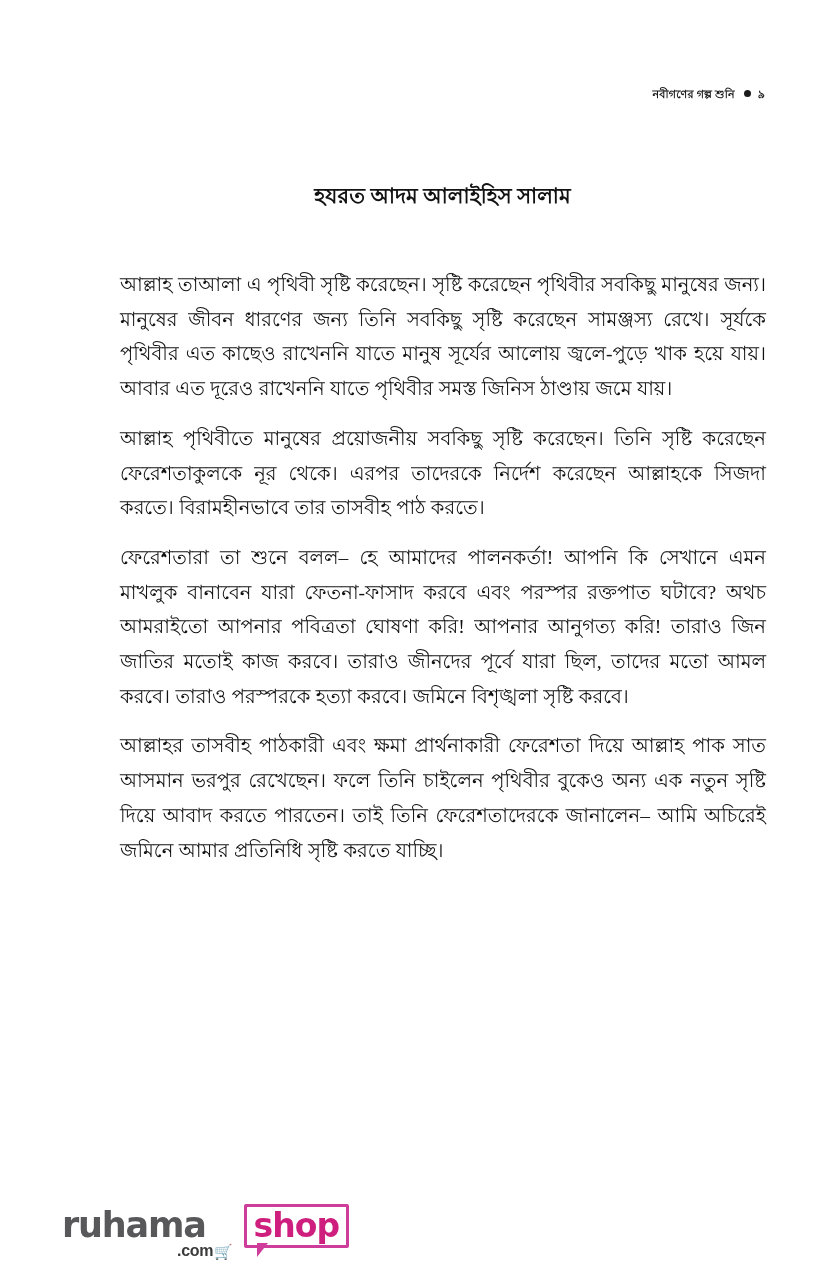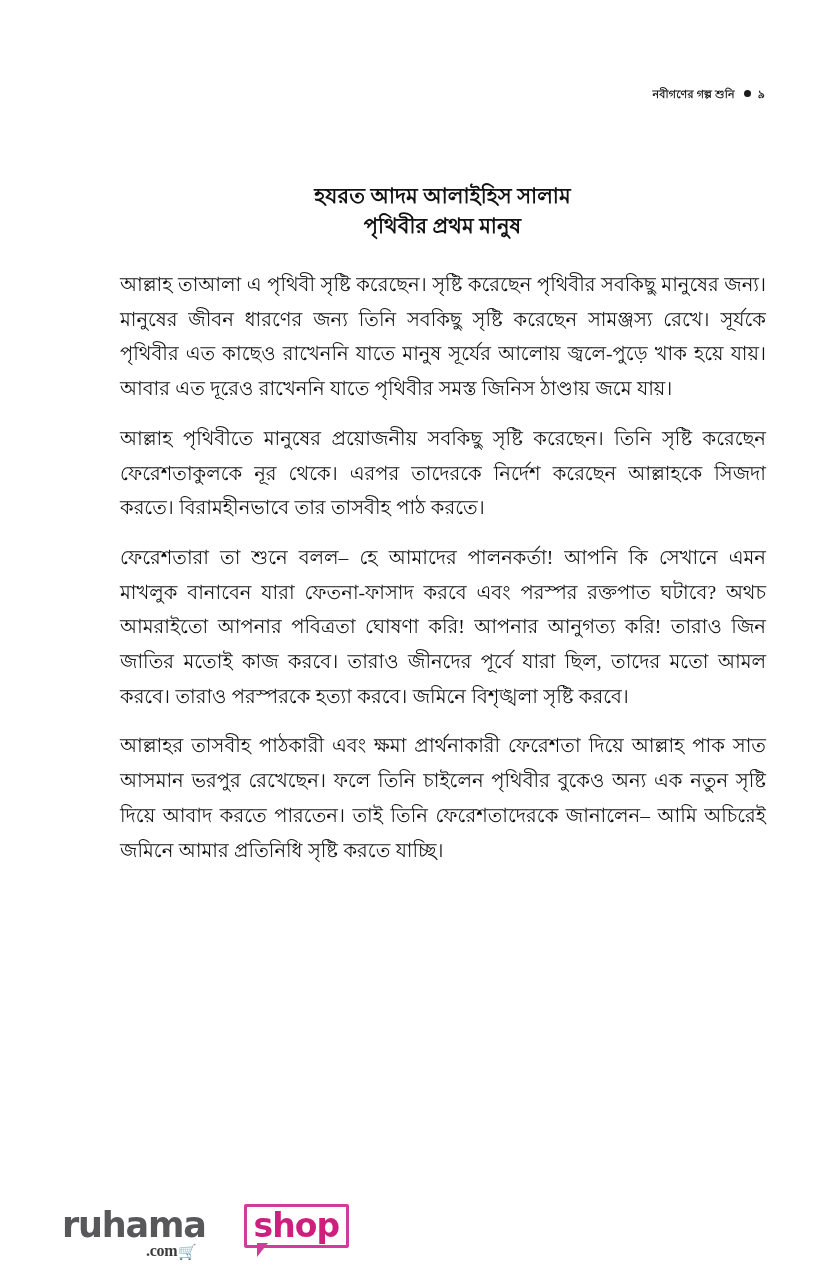--- a/index.html
+++ b/index.html
@@ -127,23 +127,23 @@
     position: absolute;
     left: 10px;
     bottom: -12px;
     width: 0;
     height: 0;
     border-left: 11px solid #cf3d9b;
     border-bottom: 14px solid transparent;
   }
   .logo-dotcom {
     position: absolute;
-    left: 84px;
+    left: 115px;
     top: 38px;
-    font-family: Liberation Serif, serif;
+    font-family: Liberation Sans, sans-serif;
     font-size: 16px;
     font-weight: 700;
     color: #3a3a3a;
     letter-spacing: -0.3px;
     white-space: nowrap;
   }
   .logo-cart {
     display: inline-block;
     color: #8a8a8a;
     font-size: 15px;
@@ -156,21 +156,20 @@
 <body>
 
 <div class="page">
 
   <div class="running-header">
     <span class="hdr-label">নবীগণের গল্প শুনি</span><span class="hdr-dot"></span><span class="hdr-page">৯</span>
   </div>
 
   <div class="title-block">
     <div class="title-line">হযরত আদম আলাইহিস সালাম</div>
-    <div class="title-line">পৃথিবীর প্রথম মানুষ</div>
   </div>
 
   <div class="body-text">
     <p class="para">আল্লাহ তাআলা এ পৃথিবী সৃষ্টি করেছেন। সৃষ্টি করেছেন পৃথিবীর সবকিছু মানুষের জন্য। মানুষের জীবন ধারণের জন্য তিনি সবকিছু সৃষ্টি করেছেন সামঞ্জস্য রেখে। সূর্যকে পৃথিবীর এত কাছেও রাখেননি যাতে মানুষ সূর্যের আলোয় জ্বলে-পুড়ে খাক হয়ে যায়। আবার এত দূরেও রাখেননি যাতে পৃথিবীর সমস্ত জিনিস ঠাণ্ডায় জমে যায়।</p>
     <p class="para">আল্লাহ পৃথিবীতে মানুষের প্রয়োজনীয় সবকিছু সৃষ্টি করেছেন। তিনি সৃষ্টি করেছেন ফেরেশতাকুলকে নূর থেকে। এরপর তাদেরকে নির্দেশ করেছেন আল্লাহকে সিজদা করতে। বিরামহীনভাবে তার তাসবীহ পাঠ করতে।</p>
     <p class="para">ফেরেশতারা তা শুনে বলল– হে আমাদের পালনকর্তা! আপনি কি সেখানে এমন মাখলুক বানাবেন যারা ফেতনা-ফাসাদ করবে এবং পরস্পর রক্তপাত ঘটাবে? অথচ আমরাইতো আপনার পবিত্রতা ঘোষণা করি! আপনার আনুগত্য করি! তারাও জিন জাতির মতোই কাজ করবে। তারাও জীনদের পূর্বে যারা ছিল, তাদের মতো আমল করবে। তারাও পরস্পরকে হত্যা করবে। জমিনে বিশৃঙ্খলা সৃষ্টি করবে।</p>
     <p class="para">আল্লাহর তাসবীহ পাঠকারী এবং ক্ষমা প্রার্থনাকারী ফেরেশতা দিয়ে আল্লাহ পাক সাত আসমান ভরপুর রেখেছেন। ফলে তিনি চাইলেন পৃথিবীর বুকেও অন্য এক নতুন সৃষ্টি দিয়ে আবাদ করতে পারতেন। তাই তিনি ফেরেশতাদেরকে জানালেন– আমি অচিরেই জমিনে আমার প্রতিনিধি সৃষ্টি করতে যাচ্ছি।</p>
   </div>
 
   <div class="logo">

